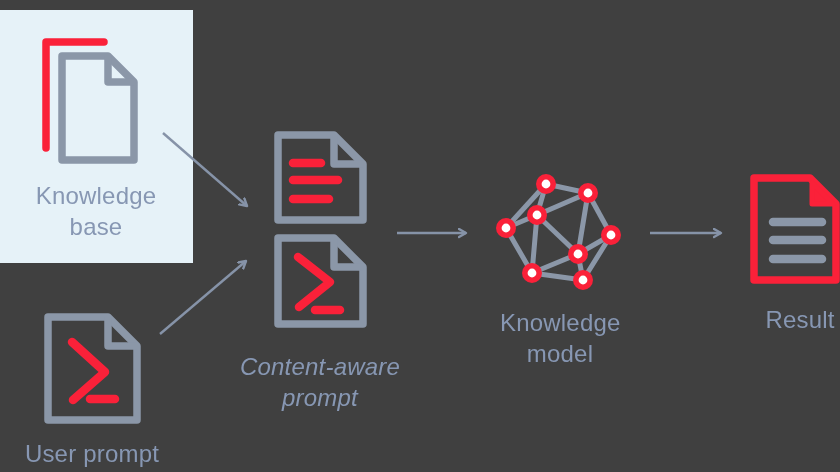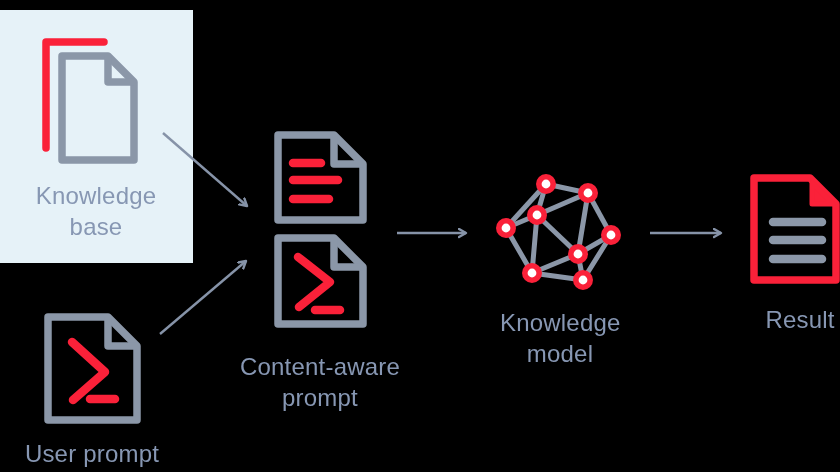--- a/index.html
+++ b/index.html
@@ -1,41 +1,41 @@
 <!DOCTYPE html>
 <html><head>
 <meta charset="utf-8">
 <style>
   html, body { margin: 0; padding: 0; background: #ffffff; }
   .canvas {
     position: relative;
     width: 840px;
     height: 472px;
-    background: #000000;
+    background: #404040;
     overflow: hidden;
     font-family: "Liberation Sans", sans-serif;
   }
   .panel {
     position: absolute;
     left: 0; top: 10px;
     width: 193px; height: 253px;
     background: #e6f2f8;
   }
   .icon { position: absolute; }
   .label {
     position: absolute;
     color: #8797b3;
     font-size: 24px;
     line-height: 31px;
     text-align: center;
     letter-spacing: 0.2px;
   }
   .label-kb      { left: 26px;  top: 180px; width: 140px; }
   .label-user    { left: 2px;   top: 438px; width: 180px; }
-  .label-ca      { left: 235px; top: 351px; width: 170px; }
+  .label-ca      { left: 235px; top: 351px; width: 170px; font-style: italic; }
   .label-lm      { left: 500px; top: 307px; width: 120px; }
   .label-result  { left: 740px; top: 304px; width: 120px; }
 
   .ic-kb     { left: 36px;  top: 32px;  }
   .ic-user   { left: 44px;  top: 313px; }
   .ic-ca1    { left: 274px; top: 131px; }
   .ic-ca2    { left: 274px; top: 234px; }
   .ic-lm     { left: 492px; top: 170px; }
   .ic-result { left: 750px; top: 174px; }
 

